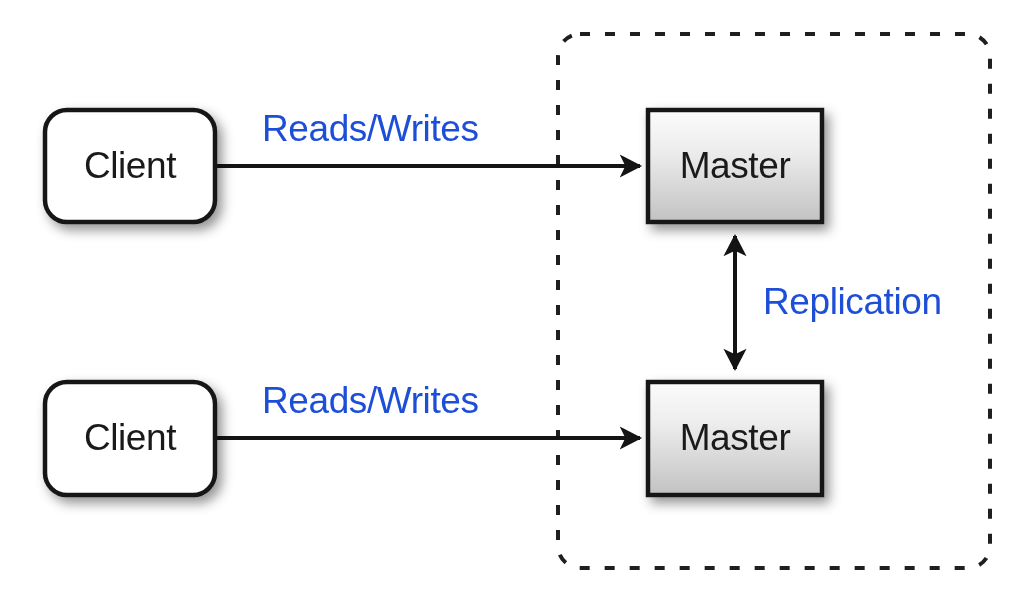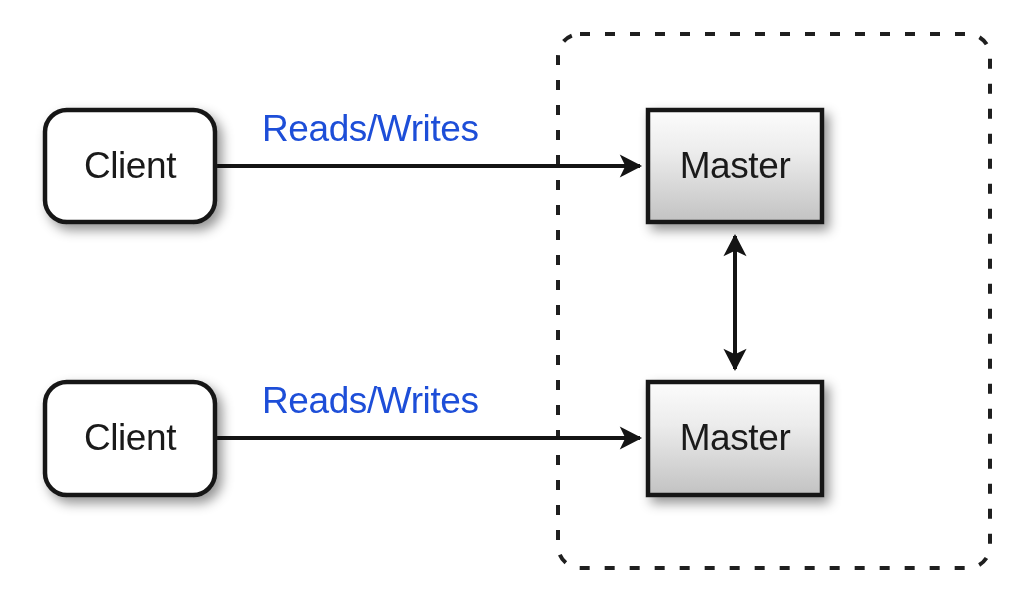--- a/index.html
+++ b/index.html
@@ -104,14 +104,15 @@
   <div class="node-label client-label-bot">Client</div>
 
   <div class="node-label master-label-top">Master</div>
 
   <div class="node-label master-label-bot">Master</div>
 
   <div class="edge-label rw-label-top">Reads/Writes</div>
 
   <div class="edge-label rw-label-bot">Reads/Writes</div>
 
+  <div class="edge-label repl-label">Replication</div>
 
 </div>
 
 </body></html>

